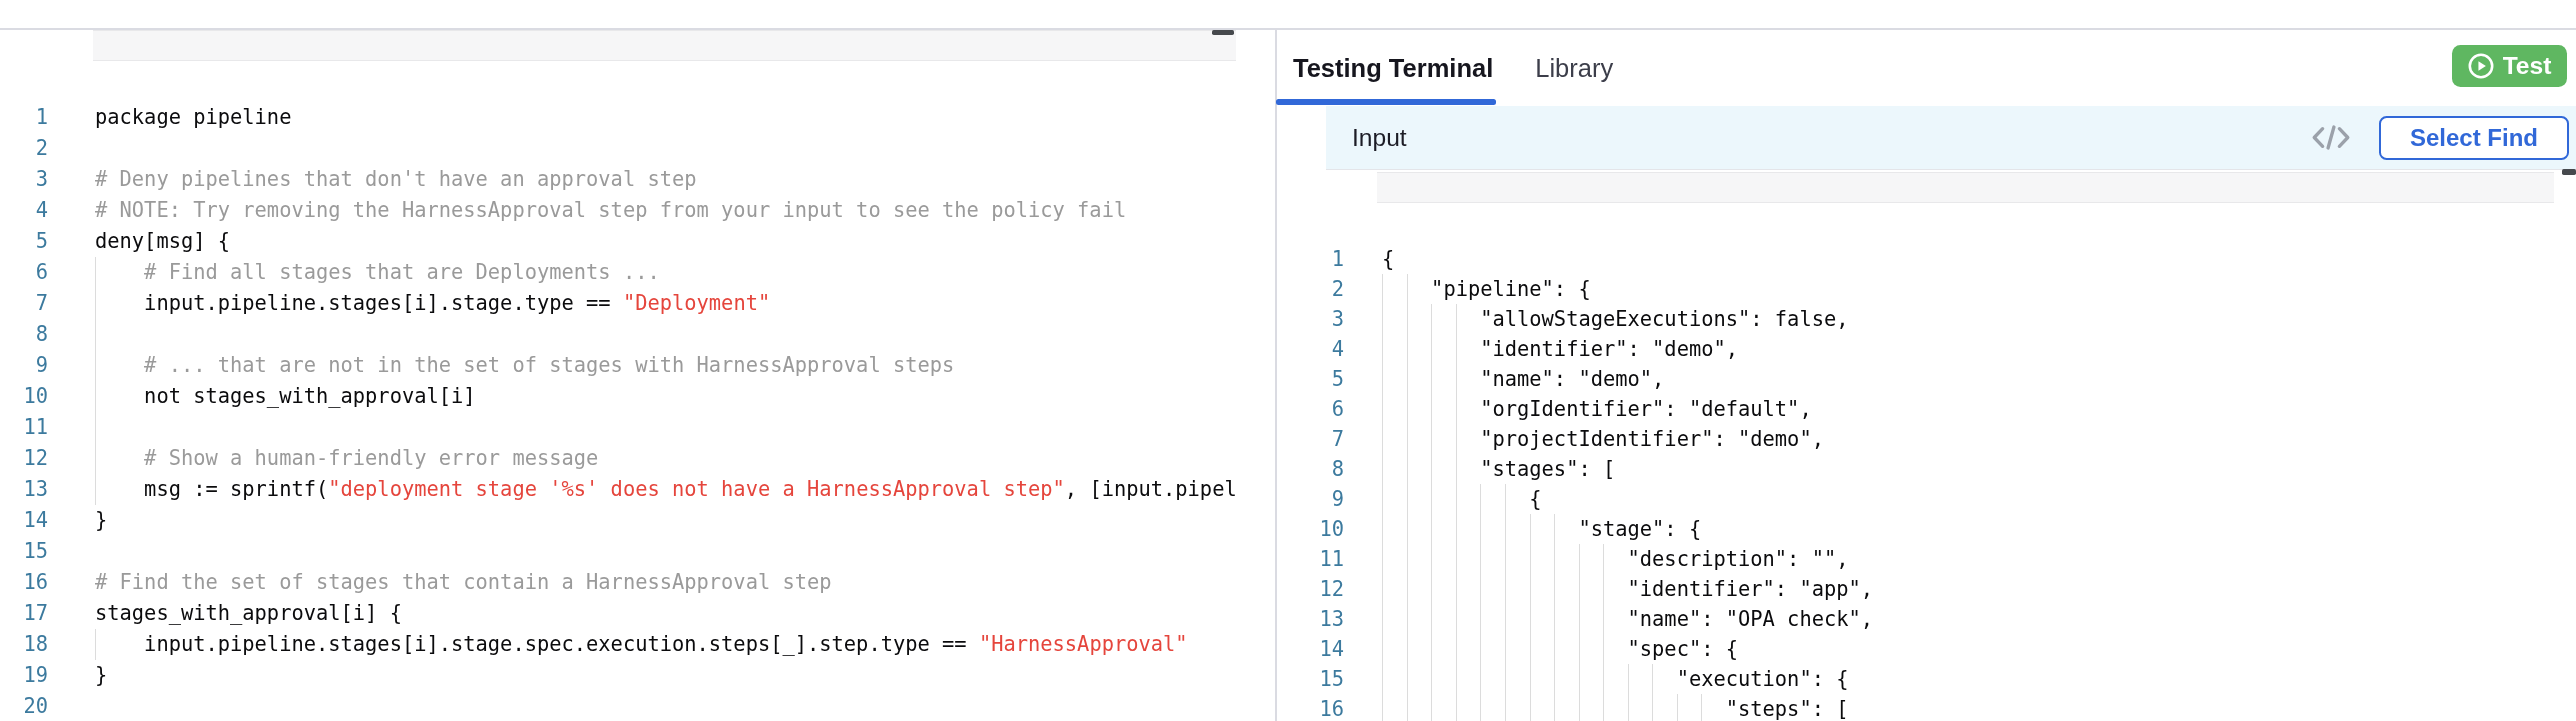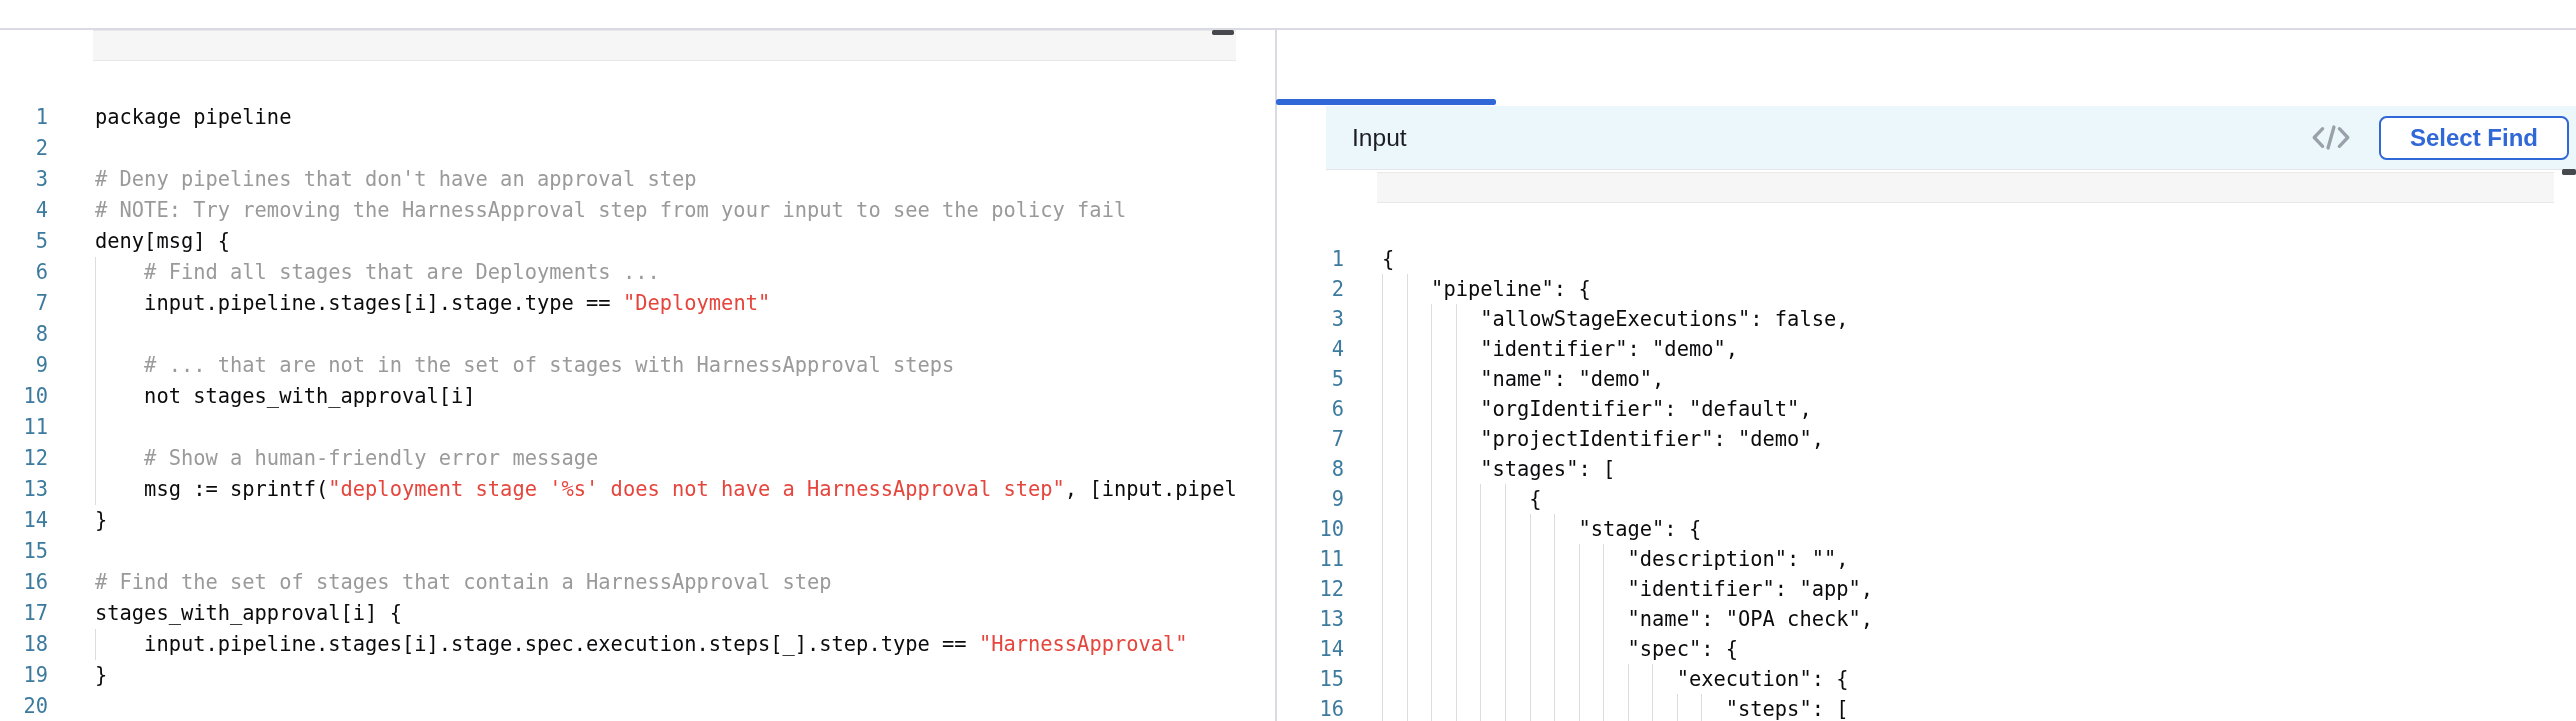--- a/index.html
+++ b/index.html
@@ -69,20 +69,35 @@
 
   <div class="top-rule"></div>
 
   <div id="left-editor" class="editor">
     <div class="cur-line"></div>
   <div class="row"><span class="ln">1</span><span class="cl"><span class="tk-c">package pipeline</span></span></div><div class="row"><span class="ln">2</span><span class="cl"></span></div><div class="row"><span class="ln">3</span><span class="cl"><span class="tk-m"># Deny pipelines that don't have an approval step</span></span></div><div class="row"><span class="ln">4</span><span class="cl"><span class="tk-m"># NOTE: Try removing the HarnessApproval step from your input to see the policy fail</span></span></div><div class="row"><span class="ln">5</span><span class="cl"><span class="tk-c">deny[msg] {</span></span></div><div class="row"><i class="guide" style="left: 95px;"></i><span class="ln">6</span><span class="cl"><span class="tk-m">    # Find all stages that are Deployments ...</span></span></div><div class="row"><i class="guide" style="left: 95px;"></i><span class="ln">7</span><span class="cl"><span class="tk-c">    input.pipeline.stages[i].stage.type == </span><span class="tk-s">"Deployment"</span></span></div><div class="row"><i class="guide" style="left: 95px;"></i><span class="ln">8</span><span class="cl"><span class="tk-c">    </span></span></div><div class="row"><i class="guide" style="left: 95px;"></i><span class="ln">9</span><span class="cl"><span class="tk-m">    # ... that are not in the set of stages with HarnessApproval steps</span></span></div><div class="row"><i class="guide" style="left: 95px;"></i><span class="ln">10</span><span class="cl"><span class="tk-c">    not stages_with_approval[i]</span></span></div><div class="row"><i class="guide" style="left: 95px;"></i><span class="ln">11</span><span class="cl"><span class="tk-c">    </span></span></div><div class="row"><i class="guide" style="left: 95px;"></i><span class="ln">12</span><span class="cl"><span class="tk-m">    # Show a human-friendly error message</span></span></div><div class="row"><i class="guide" style="left: 95px;"></i><span class="ln">13</span><span class="cl"><span class="tk-c">    msg := sprintf(</span><span class="tk-s">"deployment stage '%s' does not have a HarnessApproval step"</span><span class="tk-c">, [input.pipel</span></span></div><div class="row"><span class="ln">14</span><span class="cl"><span class="tk-c">}</span></span></div><div class="row"><span class="ln">15</span><span class="cl"></span></div><div class="row"><span class="ln">16</span><span class="cl"><span class="tk-m"># Find the set of stages that contain a HarnessApproval step</span></span></div><div class="row"><span class="ln">17</span><span class="cl"><span class="tk-c">stages_with_approval[i] {</span></span></div><div class="row"><i class="guide" style="left: 95px;"></i><span class="ln">18</span><span class="cl"><span class="tk-c">    input.pipeline.stages[i].stage.spec.execution.steps[_].step.type == </span><span class="tk-s">"HarnessApproval"</span></span></div><div class="row"><span class="ln">19</span><span class="cl"><span class="tk-c">}</span></span></div><div class="row"><span class="ln">20</span><span class="cl"></span></div></div>
   <div class="ov-dash" id="left-dash"></div>
 
   <div class="v-divider"></div>
 
+  <div class="tabs-row">
+    <div class="tab active">
+      <span>Testing Terminal</span>
+    </div>
+    <div class="tab">
+      <span>Library</span>
+    </div>
+    <button class="test-btn">
+      <svg width="28" height="28" viewBox="0 0 24 24">
+        <circle cx="12" cy="12" r="9.6" fill="none" stroke="#fff" stroke-width="2.2"></circle>
+        <path d="M9.8 7.9 L16.2 12 L9.8 16.1 Z" fill="#fff"></path>
+      </svg>
+      <span>Test</span>
+    </button>
+  </div>
   <div class="tab-underline"></div>
 
   <div class="input-bar">
     <span class="input-label">Input</span>
     <span class="code-toggle">
       <svg width="42" height="31" viewBox="0 0 50 37">
         <polyline points="15,8 5,18.5 15,29" fill="none" stroke="#9ba1aa" stroke-width="4" stroke-linecap="round" stroke-linejoin="round"></polyline>
         <polyline points="35,8 45,18.5 35,29" fill="none" stroke="#9ba1aa" stroke-width="4" stroke-linecap="round" stroke-linejoin="round"></polyline>
         <line x1="28.5" y1="6" x2="21.5" y2="31" stroke="#9ba1aa" stroke-width="4" stroke-linecap="round"></line>
       </svg>

